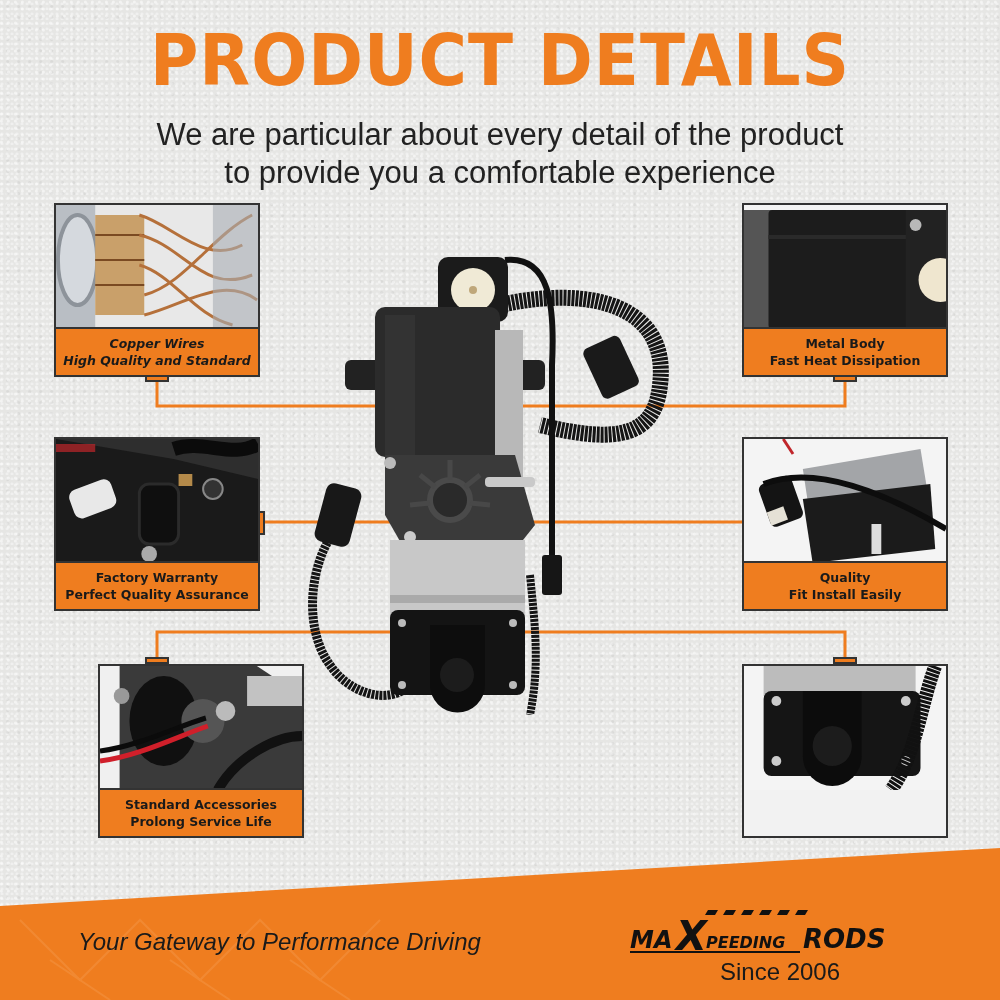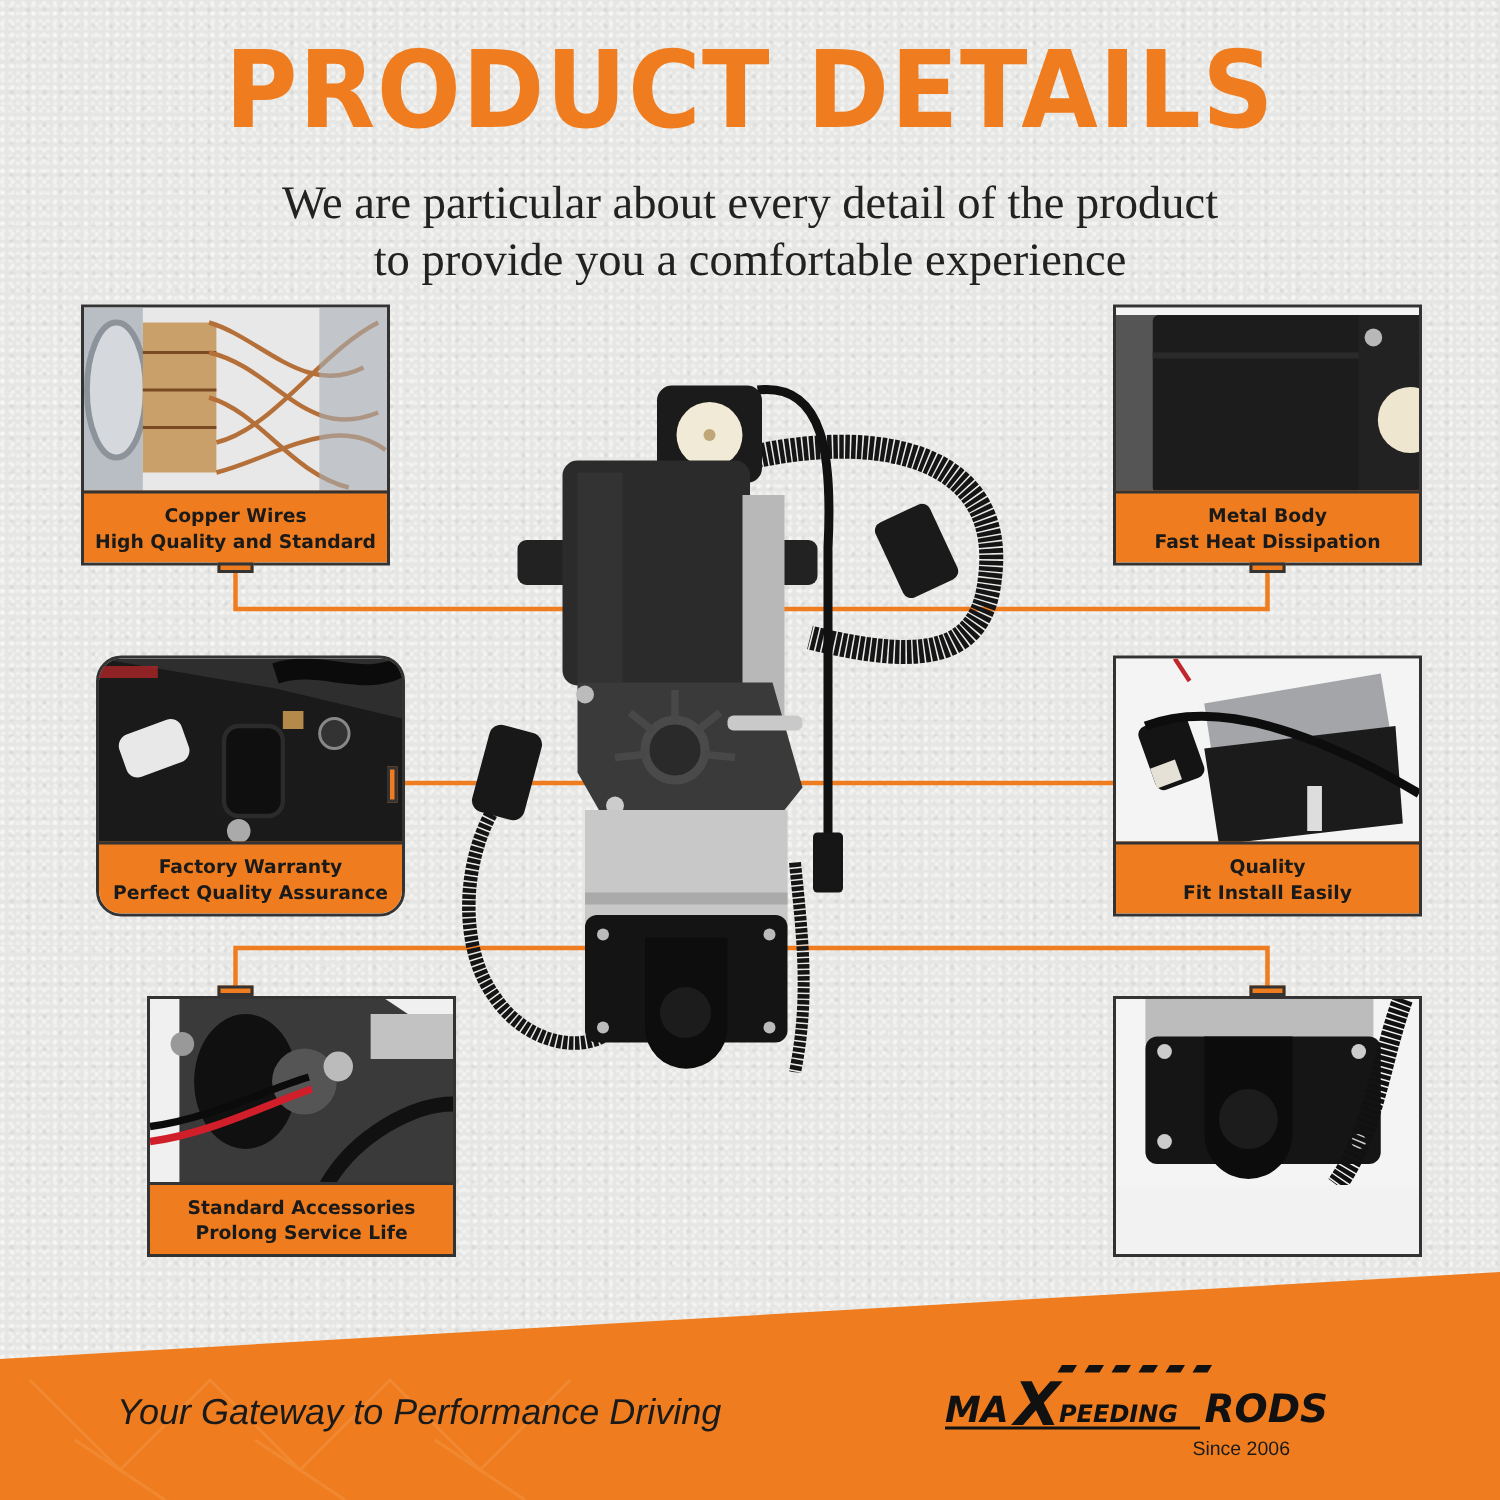--- a/index.html
+++ b/index.html
@@ -14,21 +14,21 @@
       radial-gradient(circle at 40% 80%, rgba(255,255,255,0.4) 0 1px, transparent 2px);
     background-size: 7px 7px, 11px 11px, 5px 5px;
   }
   .title {
     position: absolute; left: 0; top: 22px; width: 1000px; text-align: center;
     font-family: "DejaVu Sans", sans-serif; font-weight: 900; font-size: 66px;
     letter-spacing: 1px; color: #ef7d1f; transform: scaleY(1.08);
   }
   .subtitle {
     position: absolute; left: 0; top: 116px; width: 1000px; text-align: center;
-    font-family: Liberation Serif, serif; font-size: 31px; line-height: 38px;
+    font-family: Liberation Sans, sans-serif; font-size: 31px; line-height: 38px;
     color: #222;
   }
   .lines { position: absolute; left: 0; top: 0; width: 1000px; height: 1000px; }
   .card {
     position: absolute; width: 206px; height: 174px;
     border: 2px solid #333; background: #f2f2f2; overflow: hidden;
   }
   .card .photo { position: absolute; left: 0; top: 0; width: 100%; height: 124px; }
   .card .caption {
     position: absolute; left: 0; bottom: 0; width: 100%; height: 48px;
@@ -39,22 +39,22 @@
   }
   .tab { position: absolute; background: #ef7d1f; border: 2px solid #333; }
   .product { position: absolute; left: 290px; top: 245px; width: 420px; height: 470px; }
   .footer { position: absolute; left: 0; top: 0; width: 1000px; height: 1000px; pointer-events: none; }
   .tagline {
     position: absolute; left: 78px; top: 928px;
     font-family: "Liberation Sans", sans-serif; font-size: 24px; color: #1a1a1a; font-style: italic;
   }
   .logo { position: absolute; left: 628px; top: 908px; width: 300px; height: 50px; }
   .since {
-    position: absolute; left: 700px; top: 958px; width: 160px; text-align: right;
-    font-family: "Liberation Sans", sans-serif; font-size: 13px; color: #1a1a1a;
+    position: absolute; left: 700px; top: 958px; width: 160px; text-align: center;
+    font-family: "Liberation Sans", sans-serif; font-size: 24px; color: #1a1a1a;
   }
 </style>
 </head>
 <body>
 
 <div class="title">PRODUCT DETAILS</div>
 <div class="subtitle">
   <div>We are particular about every detail of the product</div>
   <div>to provide you a comfortable experience</div>
 </div>
@@ -110,21 +110,21 @@
   <circle cx="112" cy="378" r="4" fill="#bbb"></circle>
     <circle cx="223" cy="378" r="4" fill="#bbb"></circle>
   <circle cx="112" cy="440" r="4" fill="#bbb"></circle>
     <circle cx="223" cy="440" r="4" fill="#bbb"></circle>
 
   <rect x="252" y="310" width="20" height="40" rx="3" fill="#161616"></rect>
 
   <path d="M240,330 C245,380 250,420 240,470" stroke="#151515" stroke-width="8" fill="none" stroke-dasharray="3 1"></path>
 </svg>
 
-<div class="card" style="left:54px; top:203px;">
+<div class="card" style="left:54px; top:203px;font-style:italic;">
   <svg class="photo" viewBox="0 0 206 124" preserveAspectRatio="none">
     <rect width="206" height="124" fill="#e8e8e8"></rect>
     <rect x="0" y="0" width="40" height="124" fill="#b9bec4"></rect>
     <ellipse cx="22" cy="55" rx="20" ry="45" fill="#d5d9de" stroke="#8d939a" stroke-width="4"></ellipse>
     <rect x="40" y="10" width="50" height="100" fill="#c9a06a"></rect>
     <g stroke="#7a4a22" stroke-width="2">
         <line x1="40" y1="30" x2="90" y2="30"></line>
         <line x1="40" y1="55" x2="90" y2="55"></line>
         <line x1="40" y1="80" x2="90" y2="80"></line>
       </g>
@@ -154,21 +154,21 @@
     <circle cx="200" cy="75" r="22" fill="#efe6cf"></circle>
     <circle cx="175" cy="20" r="6" fill="#b8b8b8"></circle>
   </svg>
   <div class="caption">
     <span>Metal Body</span>
     <span>Fast Heat Dissipation</span>
   </div>
 </div>
 <div class="tab" style="left:833px; top:375px; width:24px; height:7px;"></div>
 
-<div class="card" style="left:64px; top:437px;border-radius:17px;">
+<div class="card" style="left:54px; top:437px;">
   <svg class="photo" viewBox="0 0 206 124" preserveAspectRatio="none">
     <rect width="206" height="124" fill="#1a1a1a"></rect>
     <path d="M0,0 L206,0 L206,40 L120,20 Z" fill="#2e2e2e"></path>
     <path d="M120,10 C150,0 180,20 206,5" stroke="#0b0b0b" stroke-width="14" fill="none"></path>
     <rect x="15" y="45" width="45" height="30" rx="8" fill="#e8e8e8" transform="rotate(-20 37 60)"></rect>
     <rect x="85" y="45" width="40" height="60" rx="10" fill="#0f0f0f" stroke="#2b2b2b" stroke-width="3"></rect>
     <rect x="125" y="35" width="14" height="12" fill="#b48a4a"></rect>
     <circle cx="160" cy="50" r="10" fill="#333" stroke="#888" stroke-width="2"></circle>
     <circle cx="95" cy="115" r="8" fill="#aaa"></circle>
     <rect x="0" y="5" width="40" height="8" fill="#c0262b" opacity="0.7"></rect>

